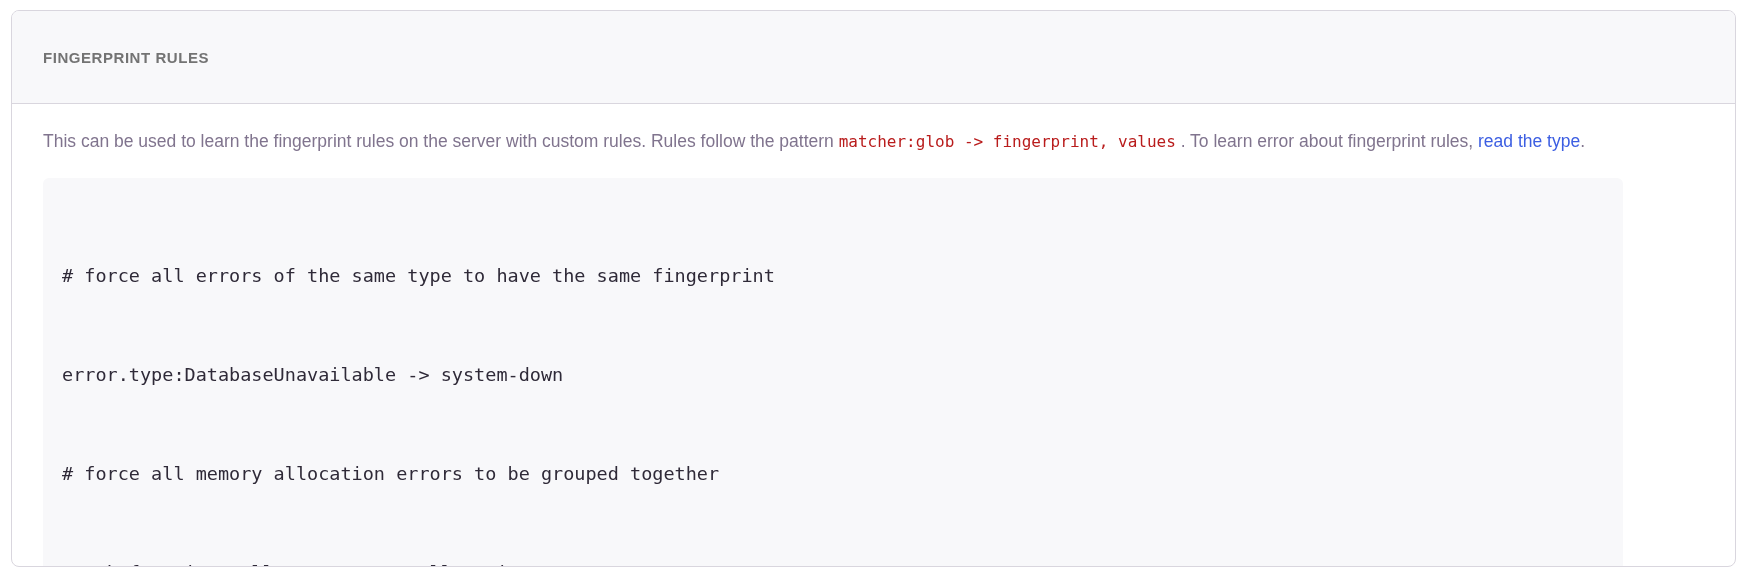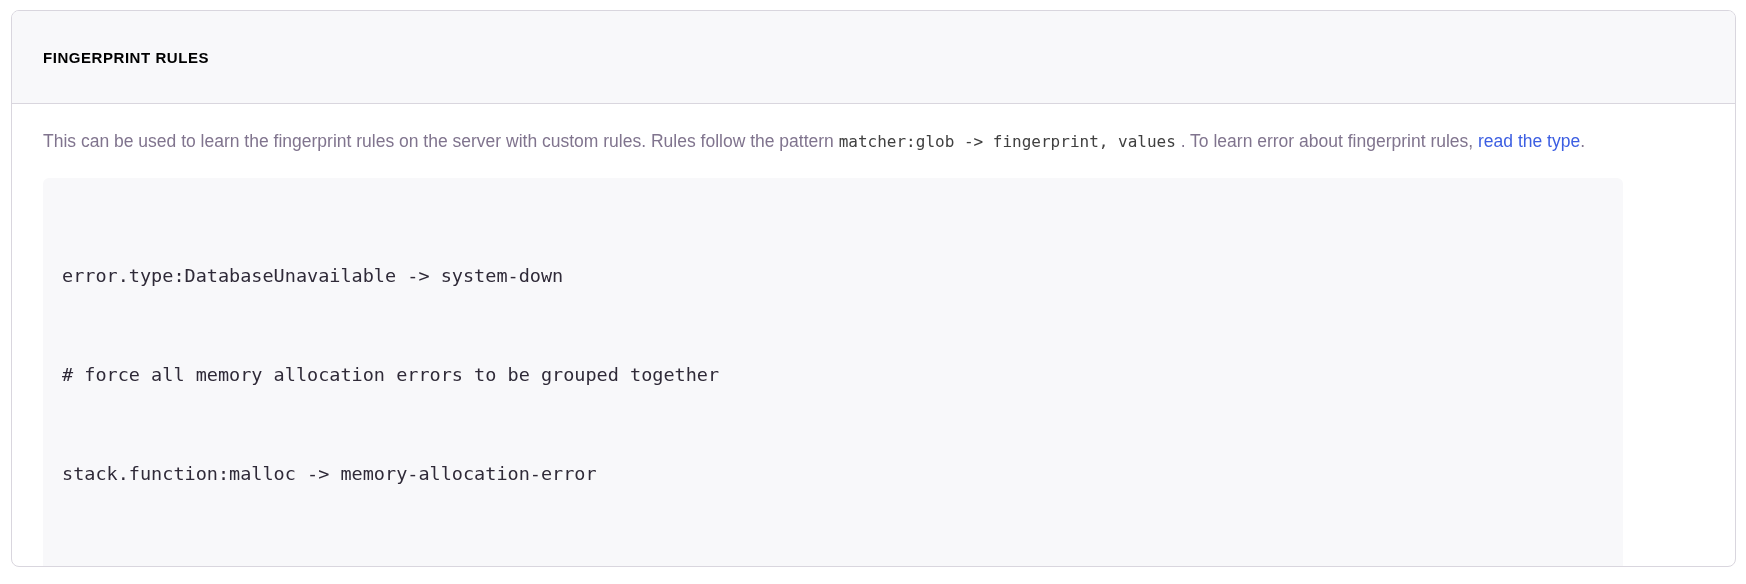--- a/index.html
+++ b/index.html
@@ -44,21 +44,21 @@
     border-bottom: 1px solid #d9d6de;
     display: flex;
     align-items: center;
     padding: 0 31px;
   }
 
   .panel-title {
     font-size: 15px;
     font-weight: bold;
     letter-spacing: 0.55px;
-    color: #000000;
+    color: #737373;
     text-transform: uppercase;
     line-height: 1;
   }
 
   .panel-body {
     padding: 22px 31px 0 31px;
     box-sizing: border-box;
   }
 
   
@@ -66,21 +66,21 @@
     font-size: 17.5px;
     line-height: 31px;
     color: #80748e;
     max-width: 1662px;
     margin: 0;
   }
 
   .description code {
     font-family: "DejaVu Sans Mono", "Liberation Mono", monospace;
     font-size: 16px;
-    color: #404040;
+    color: #b91c1c;
     letter-spacing: 0;
     white-space: pre;
   }
 
   .description a {
     color: #3c5ee2;
     text-decoration: none;
   }
 
   
@@ -112,20 +112,21 @@
 
     <div class="panel-header">
       <h2 class="panel-title">FINGERPRINT RULES</h2>
     </div>
 
     <div class="panel-body">
 
       <p class="description"><span>This can be used to learn the fingerprint rules on the server with custom rules. Rules follow the pattern </span><code>matcher:glob -&gt; fingerprint, values</code><span> . To learn error about fingerprint rules, </span><a href="#">read the type</a><span>.</span></p>
 
       <div class="code-sample">
+        <div class="code-line"># force all errors of the same type to have the same fingerprint</div>
         <div class="code-line">error.type:DatabaseUnavailable -&gt; system-down</div>
         <div class="code-line"># force all memory allocation errors to be grouped together</div>
         <div class="code-line">stack.function:malloc -&gt; memory-allocation-error</div>
       </div>
 
     </div>
 
   </section>
 
 </div>

